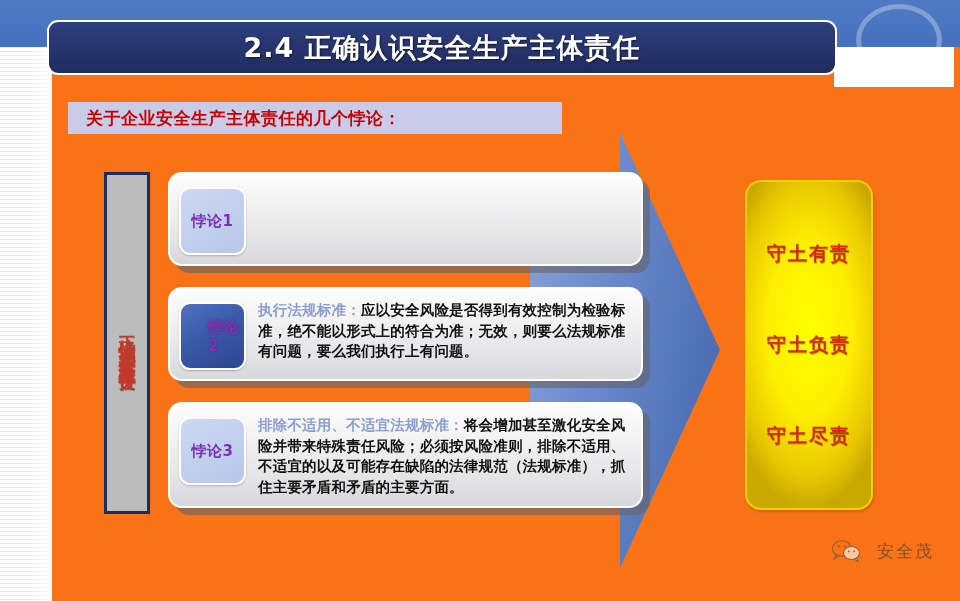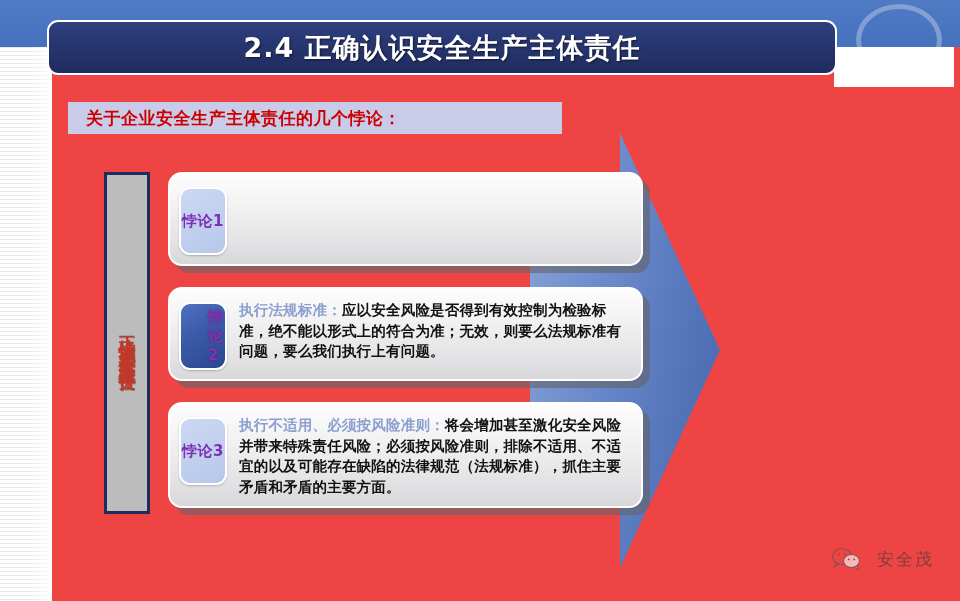--- a/index.html
+++ b/index.html
@@ -7,21 +7,21 @@
     padding: 0;
     background: #ffffff;
   }
   body {
     font-family: "DejaVu Sans", "Liberation Sans", sans-serif;
   }
   #slide {
     position: relative;
     width: 960px;
     height: 601px;
-    background: #ef4444;
+    background: #f97316;
     overflow: hidden;
   }
 
   
   .top-band {
     position: absolute;
     left: 0;
     top: 0;
     width: 960px;
     height: 47px;
@@ -165,21 +165,21 @@
     border-radius: 14px;
     box-sizing: border-box;
     box-shadow: 7px 7px 0 0 rgba(100,100,105,0.62);
     display: flex;
     align-items: flex-start;
     padding: 9px 10px 9px 9px;
     margin-bottom: 21px;
   }
   .card-badge {
     flex: 0 0 auto;
-    width: 48px;
+    width: 67px;
     height: 68px;
     border-radius: 11px;
     border: 2px solid #ffffff;
     box-sizing: border-box;
     display: flex;
     align-items: center;
     justify-content: center;
     box-shadow: 0 1px 2px rgba(0,0,0,0.22);
     margin-top: 4px;
   }
@@ -237,21 +237,21 @@
     font-size: 19px;
     font-weight: bold;
     letter-spacing: 2px;
     text-shadow: 0.5px 0.5px 1px rgba(90,20,0,0.45);
   }
 
   
   .watermark {
     position: absolute;
     right: 26px;
-    bottom: 30px;
+    bottom: 38px;
     display: flex;
     align-items: flex-end;
     gap: 16px;
     opacity: 0.62;
   }
   .wm-icon { display: block; }
   .wm-text {
     color: #3a3a3a;
     font-size: 17px;
     letter-spacing: 2px;
@@ -308,26 +308,31 @@
       <div class="card-body">
         <span class="card-head">执行法规标准：</span><span>应以安全风险是否得到有效控制为检验标准，绝不能以形式上的符合为准；无效，则要么法规标准有问题，要么我们执行上有问题。</span>
       </div>
     </div>
 
     <div class="card">
       <div class="card-badge badge-light">
         <span class="badge-label">悖论3</span>
       </div>
       <div class="card-body">
-        <span class="card-head">执行不适用、必须按风险准则：</span><span>将会增加甚至激化安全风险并带来特殊责任风险；必须按风险准则，排除不适用、不适宜的以及可能存在缺陷的法律规范（法规标准），抓住主要矛盾和矛盾的主要方面。</span>
+        <span class="card-head">排除不适用、不适宜法规标准：</span><span>将会增加甚至激化安全风险并带来特殊责任风险；必须按风险准则，排除不适用、不适宜的以及可能存在缺陷的法律规范（法规标准），抓住主要矛盾和矛盾的主要方面。</span>
       </div>
     </div>
 
   </div>
 
+  <div class="yellow-box">
+    <span class="yellow-line">守土有责</span>
+    <span class="yellow-line">守土负责</span>
+    <span class="yellow-line">守土尽责</span>
+  </div>
 
   <div class="watermark">
     <svg class="wm-icon" width="30" height="24" viewBox="0 0 30 24">
       <ellipse cx="11" cy="9.5" rx="9.5" ry="7.8" fill="none" stroke="#555" stroke-width="1.1"></ellipse>
       <path d="M5 15.5 L3 20 L7.5 17.2 Z" fill="none" stroke="#555" stroke-width="1.1"></path>
       <circle cx="7.8" cy="7.4" r="1.05" fill="#555"></circle>
       <circle cx="14.2" cy="7.4" r="1.05" fill="#555"></circle>
       <ellipse cx="20.5" cy="14" rx="8" ry="6.5" fill="#fff" stroke="#555" stroke-width="1.1"></ellipse>
       <path d="M25.5 19 L27.3 22.6 L23.4 20.4 Z" fill="#fff" stroke="#555" stroke-width="1.1"></path>
       <circle cx="17.8" cy="12.4" r="0.95" fill="#555"></circle>

